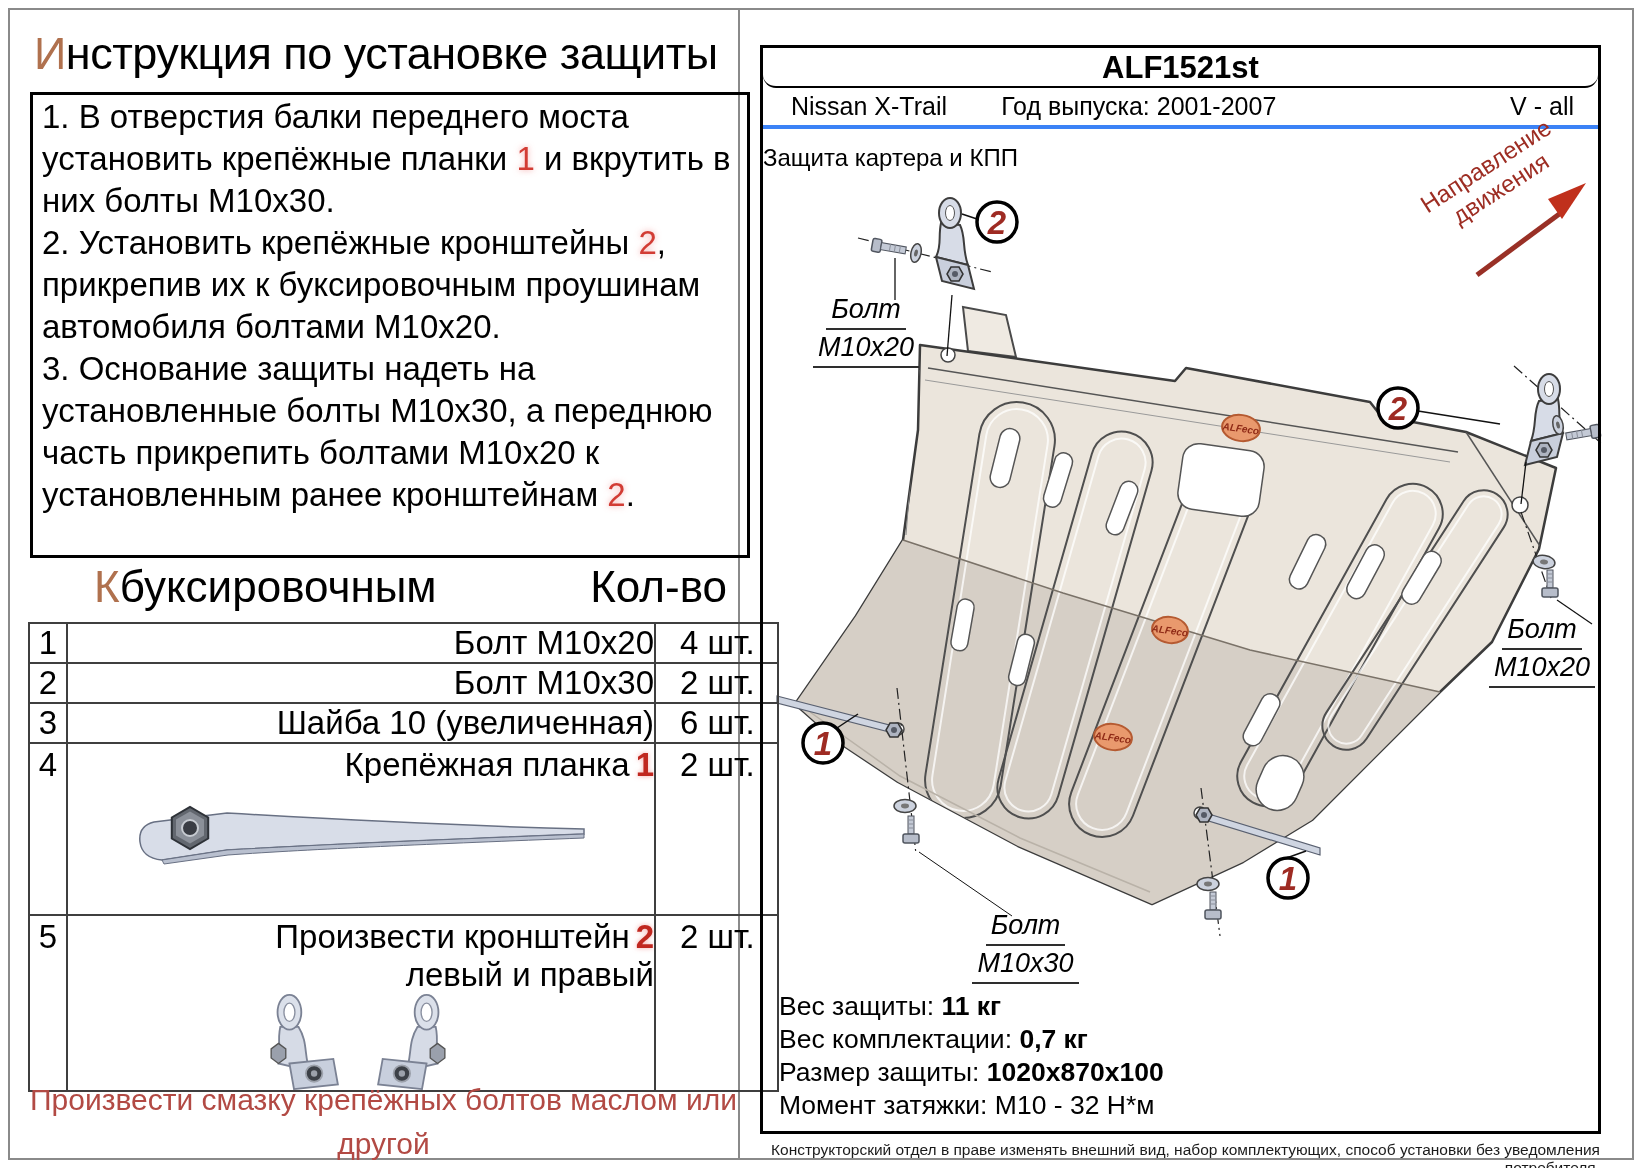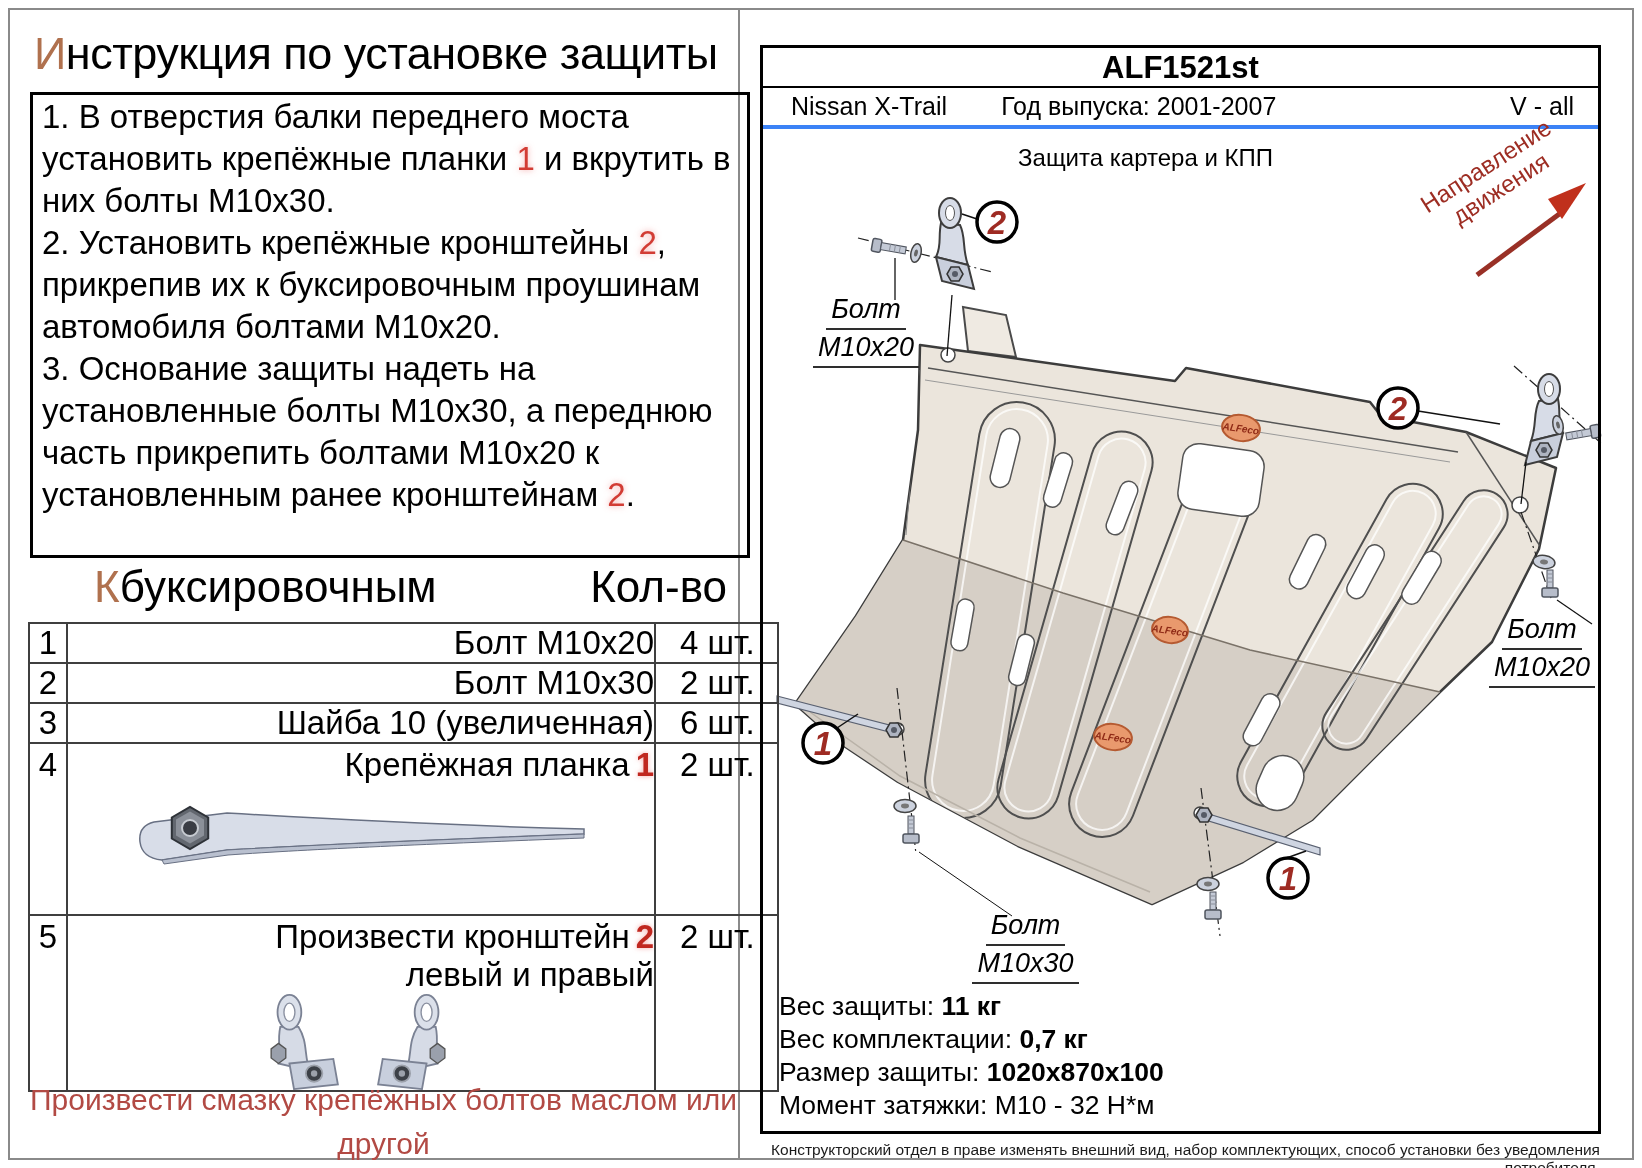--- a/index.html
+++ b/index.html
@@ -24,26 +24,26 @@
   .parts-table{left:28px;top:622px;border-collapse:collapse;table-layout:fixed;font-size:33px;}
   .parts-table td{border:2px solid #3f3f3f;padding:0;overflow:hidden;}
   .parts-table td.c-num{width:36px;text-align:center;}
   .parts-table td.c-name{width:576px;padding-left:10px;text-align:right;}
   .parts-table td.c-qty{width:97px;padding-left:24px;}
   .parts-table tr.t-top td{vertical-align:top;padding-top:2px;}
   .note-red{left:30px;top:1078px;width:707px;text-align:center;color:#b24a44;font-size:30px;line-height:44px;}
 
   
   .panel{left:760px;top:45px;width:841px;height:1089px;border:3px solid #000;box-sizing:border-box;background:transparent;}
-  .p-row1{height:38px;line-height:39px;border-bottom:2px solid #000;text-align:center;font-size:31px;font-weight:bold;}
+  .p-row1{height:38px;line-height:39px;border-bottom:2px solid #000;text-align:center;font-size:31px;font-weight:bold;border-radius:13px;}
   .p-row2{position:relative;height:37px;line-height:37px;border-bottom:4px solid #3b82f6;font-size:25px;}
   .m-model{position:absolute;left:28px;}
   .m-year{position:absolute;left:45%;transform:translateX(-50%);}
   .m-engine{position:absolute;right:24px;}
-  .p-caption{position:absolute;left:0;top:96px;width:100%;text-align:center;font-size:24px;padding-right:70px;box-sizing:border-box;}
+  .p-caption{position:absolute;left:0;top:96px;width:100%;font-size:24px;padding-right:70px;box-sizing:border-box;}
   .p-specs{position:absolute;left:16px;top:942px;font-size:26.5px;line-height:33px;}
   .p-specs .v-b{font-weight:bold;}
   .direction{left:1398px;top:150px;width:190px;text-align:center;color:#9d2d23;font-size:24px;line-height:27px;
              transform:rotate(-33deg);transform-origin:center;}
   .lbl-it{font-style:italic;font-size:27px;line-height:35px;text-align:center;}
   .lbl-it span{display:inline-block;border-bottom:2px solid #2e2e2e;padding:0 5px 1px 5px;}
   .lab-left{left:796px;top:292px;width:140px;}
   .lab-right{left:1478px;top:612px;width:128px;}
   .lab-bottom{left:938px;top:908px;width:175px;}
   .footnote{left:700px;right:42px;top:1141px;text-align:right;font-size:15.5px;color:#1a1a1a;}

